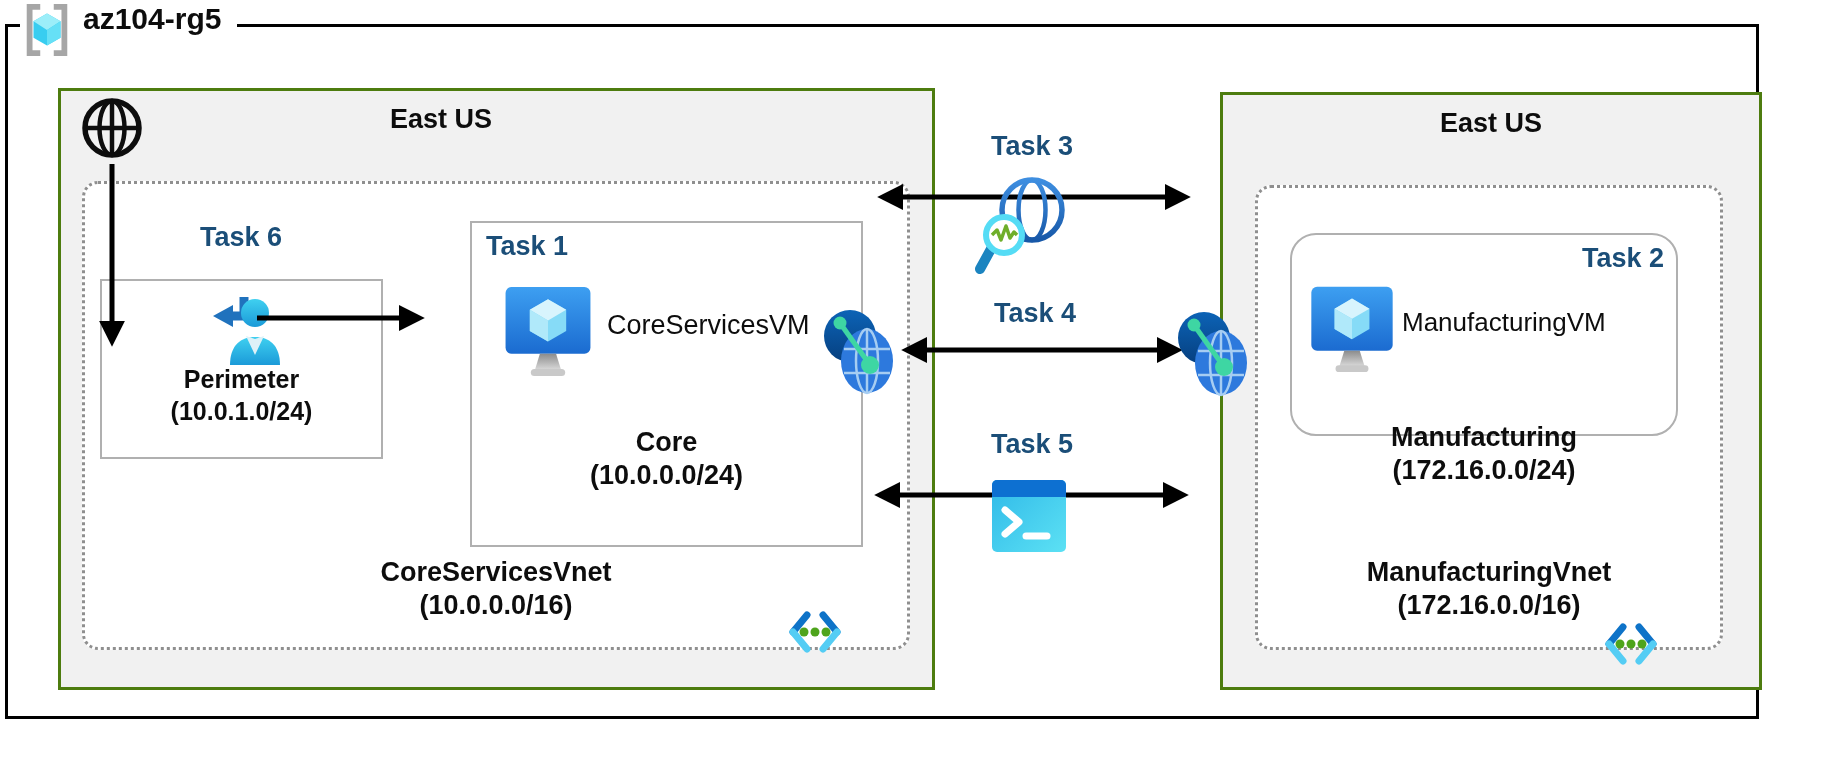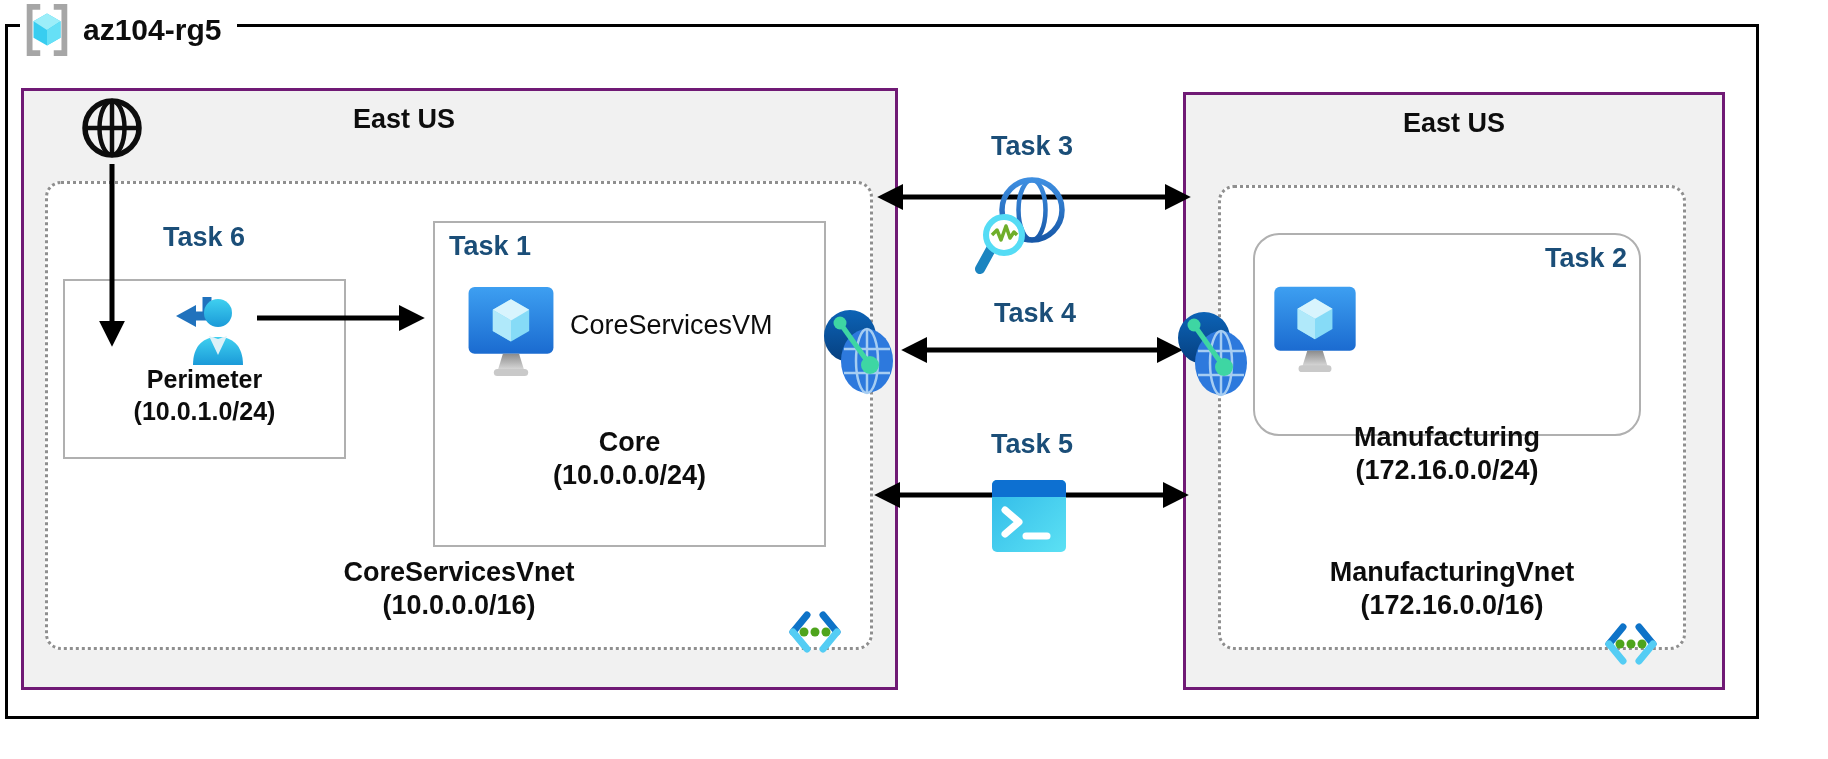--- a/index.html
+++ b/index.html
@@ -1,23 +1,23 @@
 <!DOCTYPE html>
 <html><head>
 <meta charset="utf-8">
 <style>
   html,body{margin:0;padding:0;background:#fff;}
   #canvas{position:relative;width:1828px;height:759px;background:#fff;overflow:hidden;
           font-family:"Liberation Sans",sans-serif;color:#0d0d0d;}
   .abs{position:absolute;}
   #outer-frame{left:5px;top:24px;width:1754px;height:695px;border:3px solid #000;box-sizing:border-box;}
-  #rg-label{left:20px;top:2px;height:56px;display:flex;align-items:center;gap:9px;
+  #rg-label{left:20px;top:2px;height:56px;display:flex;align-items:flex-start;gap:9px;
             background:#fff;padding-right:16px;z-index:4;}
   #rg-label .rg-text{font-size:30px;font-weight:700;}
-  .region{background:#f1f1f1;border:3px solid #701a75;box-sizing:border-box;z-index:1;}
+  .region{background:#f1f1f1;border:3px solid #4d7c0f;box-sizing:border-box;z-index:1;margin-left:37px;}
   #region-left{left:21px;top:88px;width:877px;height:602px;}
   #region-right{left:1183px;top:92px;width:542px;height:598px;}
   .region-title{position:absolute;top:13px;left:0;text-align:center;font-size:27px;font-weight:700;}
   #region-left .region-title{width:760px;}
   #region-right .region-title{width:100%;}
   .vnet{position:absolute;background:#fff;border:3px dotted #8f8f8f;border-radius:16px;box-sizing:border-box;}
   #vnet-left{left:21px;top:90px;width:828px;height:469px;}
   #vnet-right{left:32px;top:90px;width:468px;height:465px;}
   .subnet{position:absolute;background:#fff;border:2px solid #b0b0b0;box-sizing:border-box;}
   #subnet-perimeter{left:15px;top:95px;width:283px;height:180px;}
@@ -117,20 +117,21 @@
       <div id="subnet-manufacturing" class="subnet">
         <div class="task-tag" style="right:12px;top:8px;">Task 2</div>
         <svg class="icon abs" style="left:16px;top:48px;" width="88" height="92" viewBox="0 0 90 95">
           <rect x="3" y="4" width="84" height="66" rx="6" fill="url(#vmg)"></rect>
           <polygon points="45,16 63,26.5 63,47.5 45,58 27,47.5 27,26.5" fill="#86dbf7"></polygon>
           <polygon points="45,16 63,26.5 45,37 27,26.5" fill="#d8f4fd"></polygon>
           <polygon points="27,26.5 27,47.5 45,58 45,37" fill="#b0e9fa"></polygon>
           <polygon points="37,70 53,70 58,86 32,86" fill="url(#stg)"></polygon>
           <rect x="28" y="85" width="34" height="7" rx="3.5" fill="#c9c9c9"></rect>
         </svg>
+        <div class="vm-name" style="left:110px;top:72px;font-size:26px;">ManufacturingVM</div>
         <div class="big-label" style="top:186px;">
           <div>Manufacturing</div>
           <div>(172.16.0.0/24)</div>
         </div>
       </div>
 
       <div class="big-label" style="top:368px;">
         <div>ManufacturingVnet</div>
         <div>(172.16.0.0/16)</div>
       </div>

